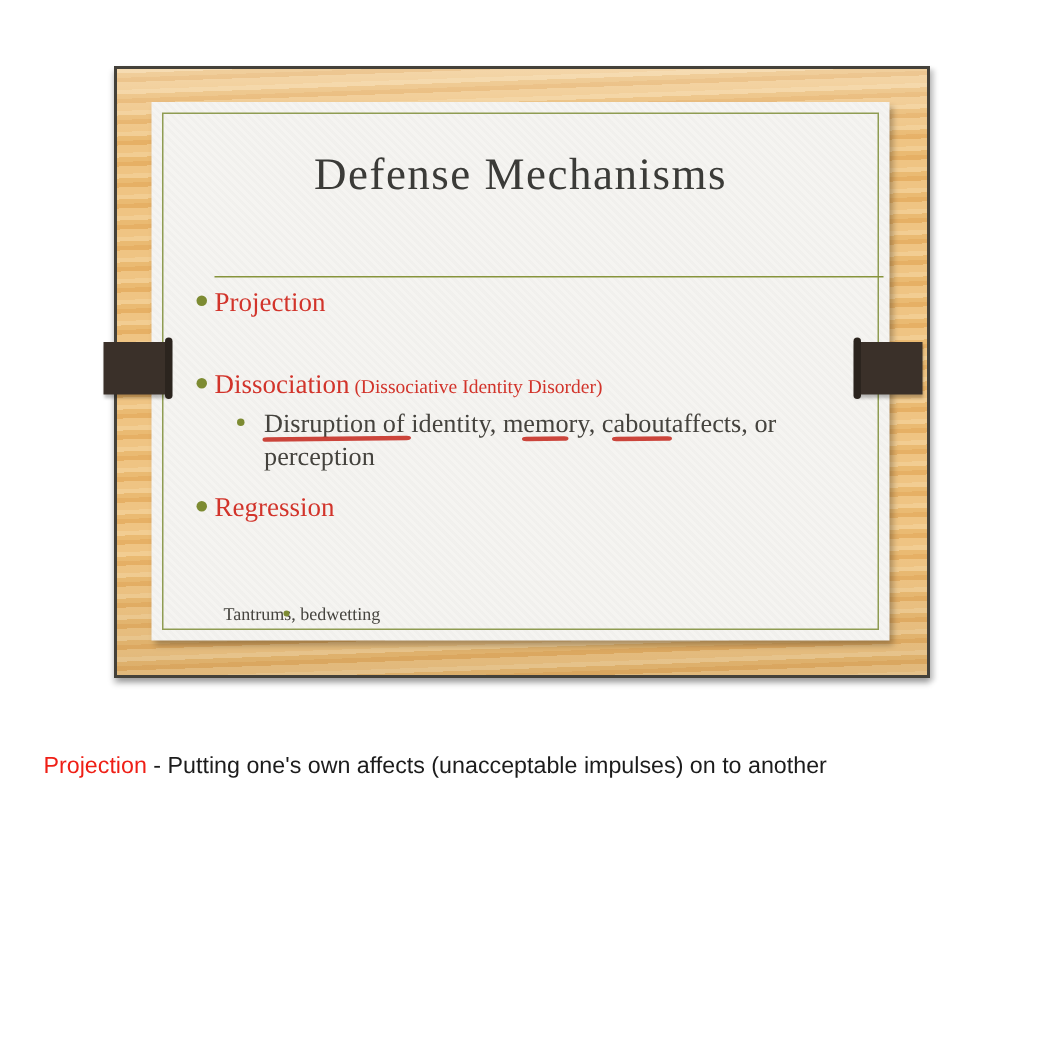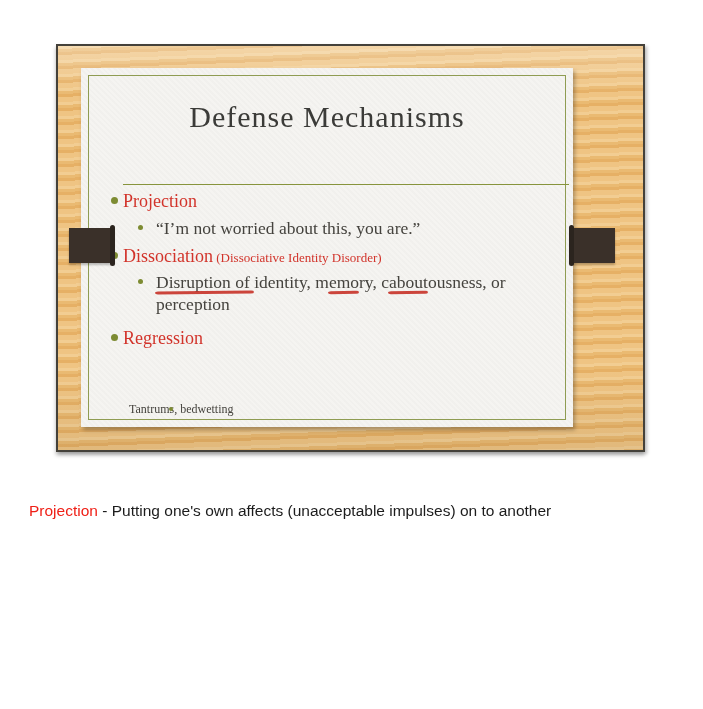--- a/index.html
+++ b/index.html
@@ -3,28 +3,27 @@
 <meta charset="utf-8">
 <style>
   html,body{margin:0;padding:0;background:#ffffff;}
   #canvas{
     position:relative;width:703px;height:709px;background:#ffffff;overflow:hidden;
     font-family:"Liberation Sans",sans-serif;
   }
 
   
   #frame{
-    position:absolute;left:56px;top:44px;width:540px;height:404px;
+    position:absolute;left:76px;top:44px;width:540px;height:404px;
     border:2px solid #44413a;
     background-color:#ecbd7a;
     background-image:
       linear-gradient(180deg, rgba(255,255,255,.30), rgba(255,255,255,0) 12%, rgba(0,0,0,0) 80%, rgba(0,0,0,.06)),
       repeating-linear-gradient(178deg, #f2cd92 0px 3px, #eaba72 3px 6px, #e6b065 6px 9px, #efc483 9px 14px);
     box-shadow: 0 3px 4px rgba(0,0,0,.30), 3px 2px 3px rgba(0,0,0,.12);
-    padding-left: 45px;
   }
 
   
   #slide{
     position:absolute;left:23px;top:22px;width:492px;height:359px;
     background:#f5f4f1;
     background-image:repeating-linear-gradient(45deg, rgba(0,0,0,.015) 0 2px, rgba(255,255,255,0) 2px 4px);
     box-shadow:2px 3px 4px rgba(0,0,0,.28);
   }
   #slide-border{
@@ -99,33 +98,29 @@
 
       <div id="slide-title">Defense Mechanisms</div>
 
       <div id="title-divider"></div>
 
       <div class="row lvl1" style="top:122px">
         <span class="dot"></span>
         <span class="txt">Projection</span>
       </div>
 
-      <div class="row lvl2" style="top:149px">
-        <span class="dot"></span>
-        <span class="txt">“I’m not worried about this, you are.”</span>
-      </div>
 
       <div class="row lvl1" style="top:177px">
         <span class="dot"></span>
         <span class="txt"><span>Dissociation</span><span class="note-sm"> (Dissociative Identity Disorder)</span></span>
       </div>
 
       <div class="row lvl2" style="top:203px">
         <span class="dot"></span>
-        <span class="txt"><span class="u">Disruption of </span><span>identity, m</span><span class="u">emo</span><span>ry, c</span><span class="u">about</span><span>ousness, or</span><br><span>perception</span></span>
+        <span class="txt"><span class="u">Disruption of </span><span>identity, m</span><span class="u">emo</span><span>ry, c</span><span class="u">about</span><span>affects, or</span><br><span>perception</span></span>
       </div>
 
       <div class="row lvl1" style="top:259px">
         <span class="dot"></span>
         <span class="txt">Regression</span>
       </div>
 
 
       <div class="row lvl3" style="top:334px">
         <span class="dot"></span>

